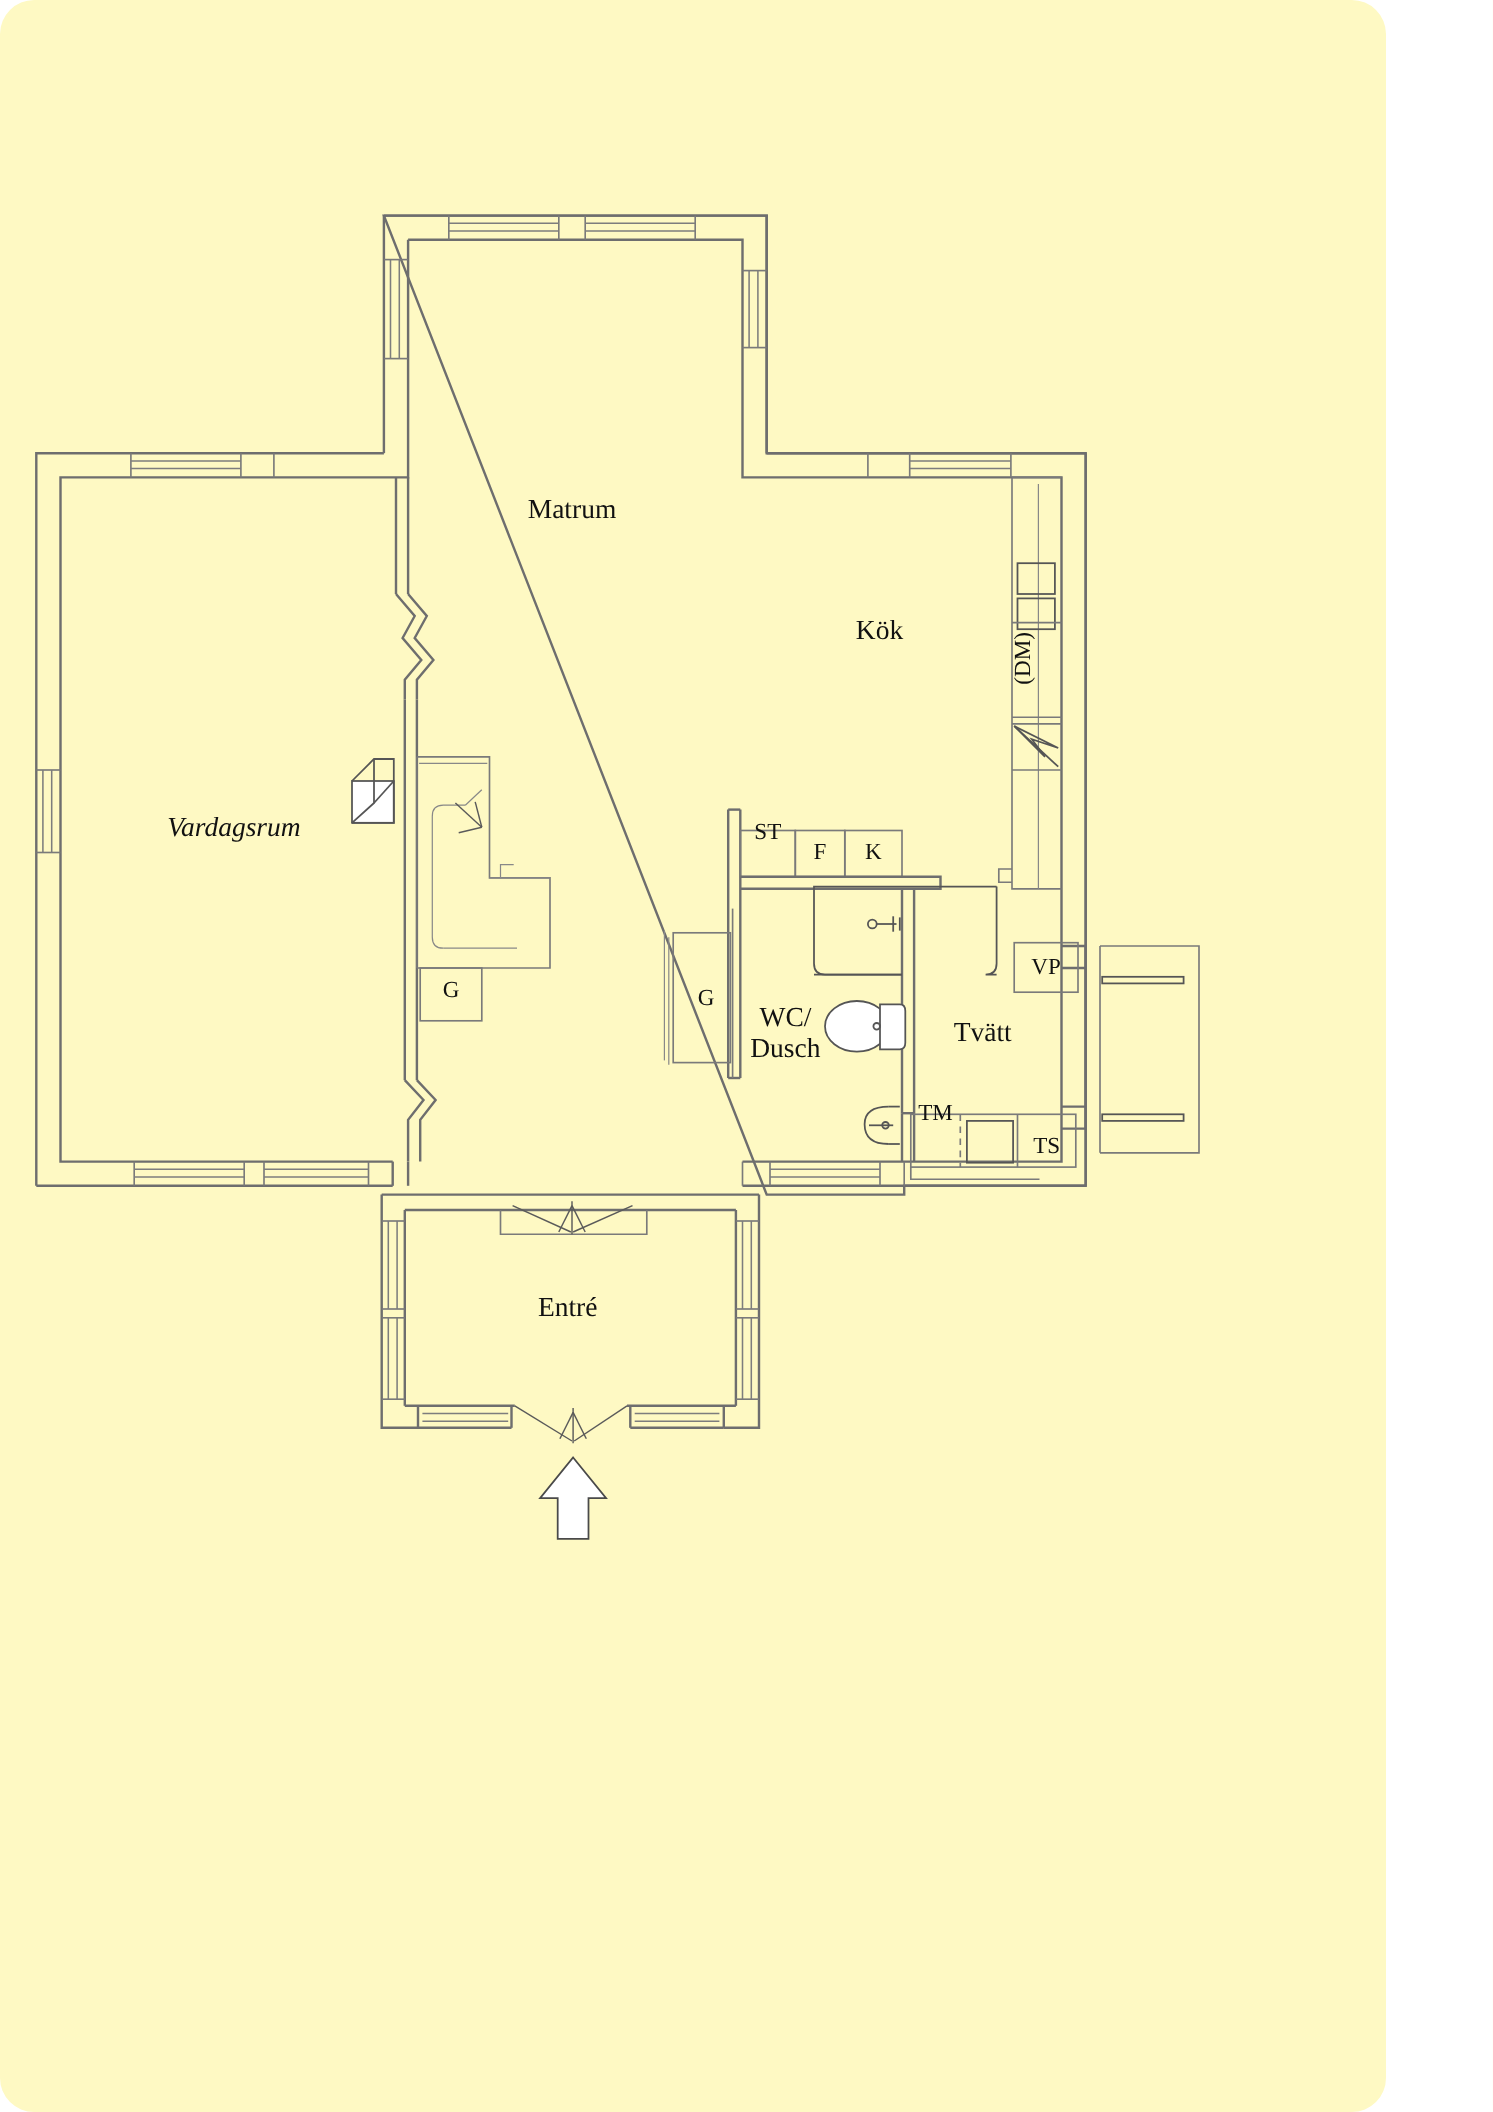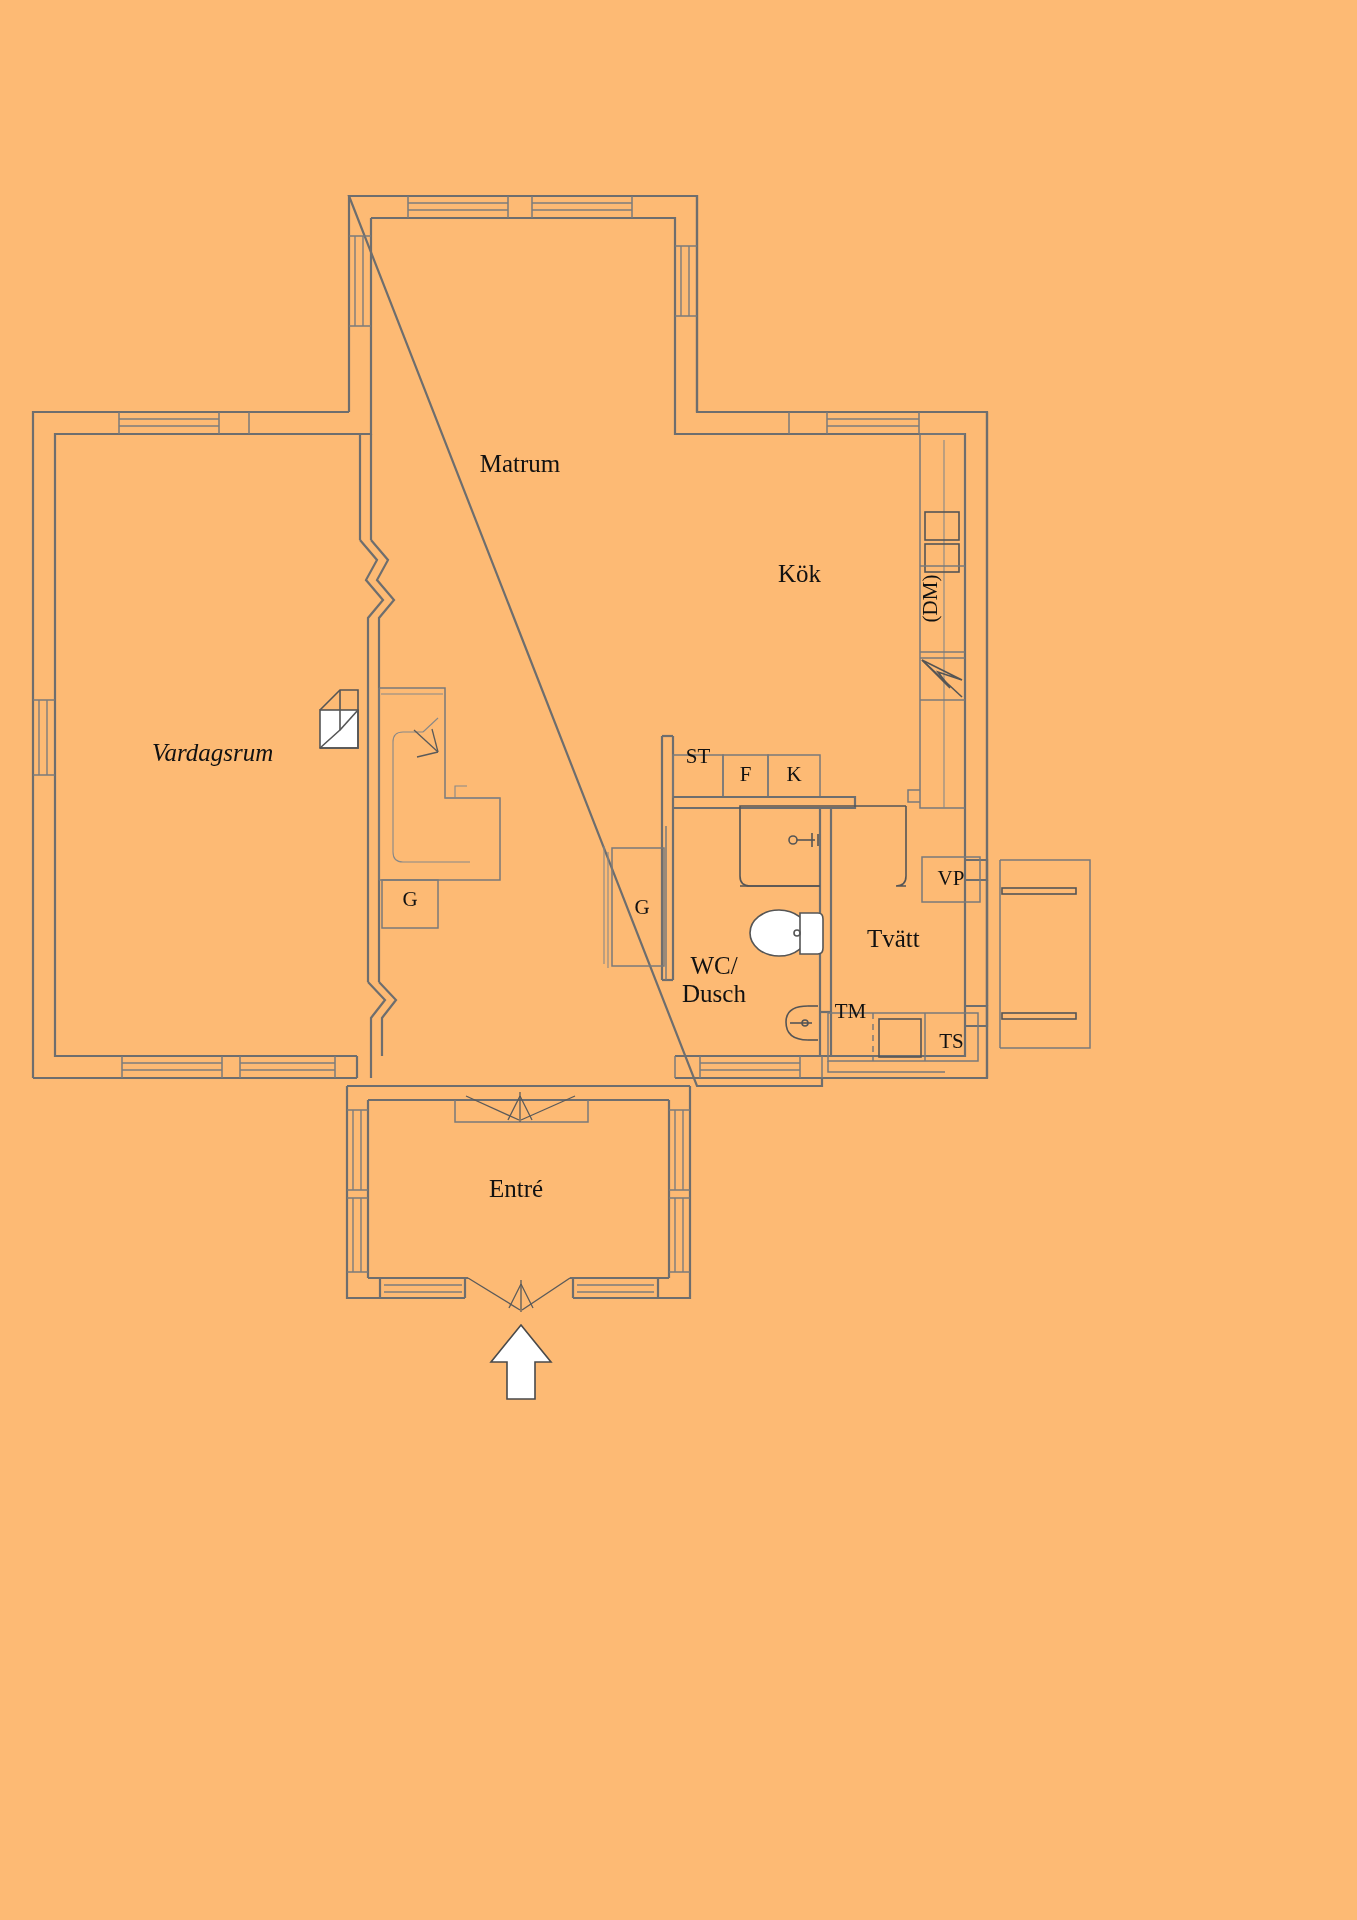--- a/index.html
+++ b/index.html
@@ -2,25 +2,26 @@
 <html><head>
 <meta charset="utf-8">
 <style>
   html, body {
     margin: 0;
     padding: 0;
     background: #ffffff;
   }
   #floorplan-page {
     position: relative;
-    width: 1357px;
+    width: 1260px;
     height: 1920px;
-    background: #fdba74;
+    background: #fef9c3;
     font-family: "Liberation Serif", "DejaVu Serif", serif;
     overflow: hidden;
+    border-radius: 31px;
   }
   svg#plan-svg {
     position: absolute;
     left: 0; top: 0;
     width: 1357px;
     height: 1920px;
     display: block;
   }
   .wall { fill: none; stroke: #6e6e6e; stroke-width: 2.2; }
   .wall-thin { fill: none; stroke: #7a7a7a; stroke-width: 1.5; }
@@ -394,21 +395,21 @@
       <line class="wall-thin" x1="822" y1="1056" x2="822" y2="1078"></line>
     </g>
 
   </svg>
 
   <div class="room-label lbl-big lbl-center" style="left:0; top:450px; width:1040px;">
     <span>Matrum</span>
   </div>
   <div class="room-label lbl-big" style="left:778px; top:560px;">Kök</div>
   <div class="room-label lbl-big" style="left:152px; top:739px;font-style:italic;">Vardagsrum</div>
-  <div class="room-label lbl-big lbl-center" style="left:658px; top:912px; width:112px;margin-top:40px;">
+  <div class="room-label lbl-big lbl-center" style="left:658px; top:912px; width:112px;">
     <div>WC/</div>
     <div>Dusch</div>
   </div>
   <div class="room-label lbl-big" style="left:867px; top:925px;">Tvätt</div>
   <div class="room-label lbl-big" style="left:489px; top:1175px;">Entré</div>
 
   <div class="room-label lbl-small lbl-center" style="left:382px; top:888px; width:56px;">G</div>
   <div class="room-label lbl-small lbl-center" style="left:616px; top:896px; width:52px;">G</div>
   <div class="room-label lbl-small lbl-center" style="left:673px; top:745px; width:50px;text-align:center;">ST</div>
   <div class="room-label lbl-small lbl-center" style="left:723px; top:763px; width:45px;">F</div>

